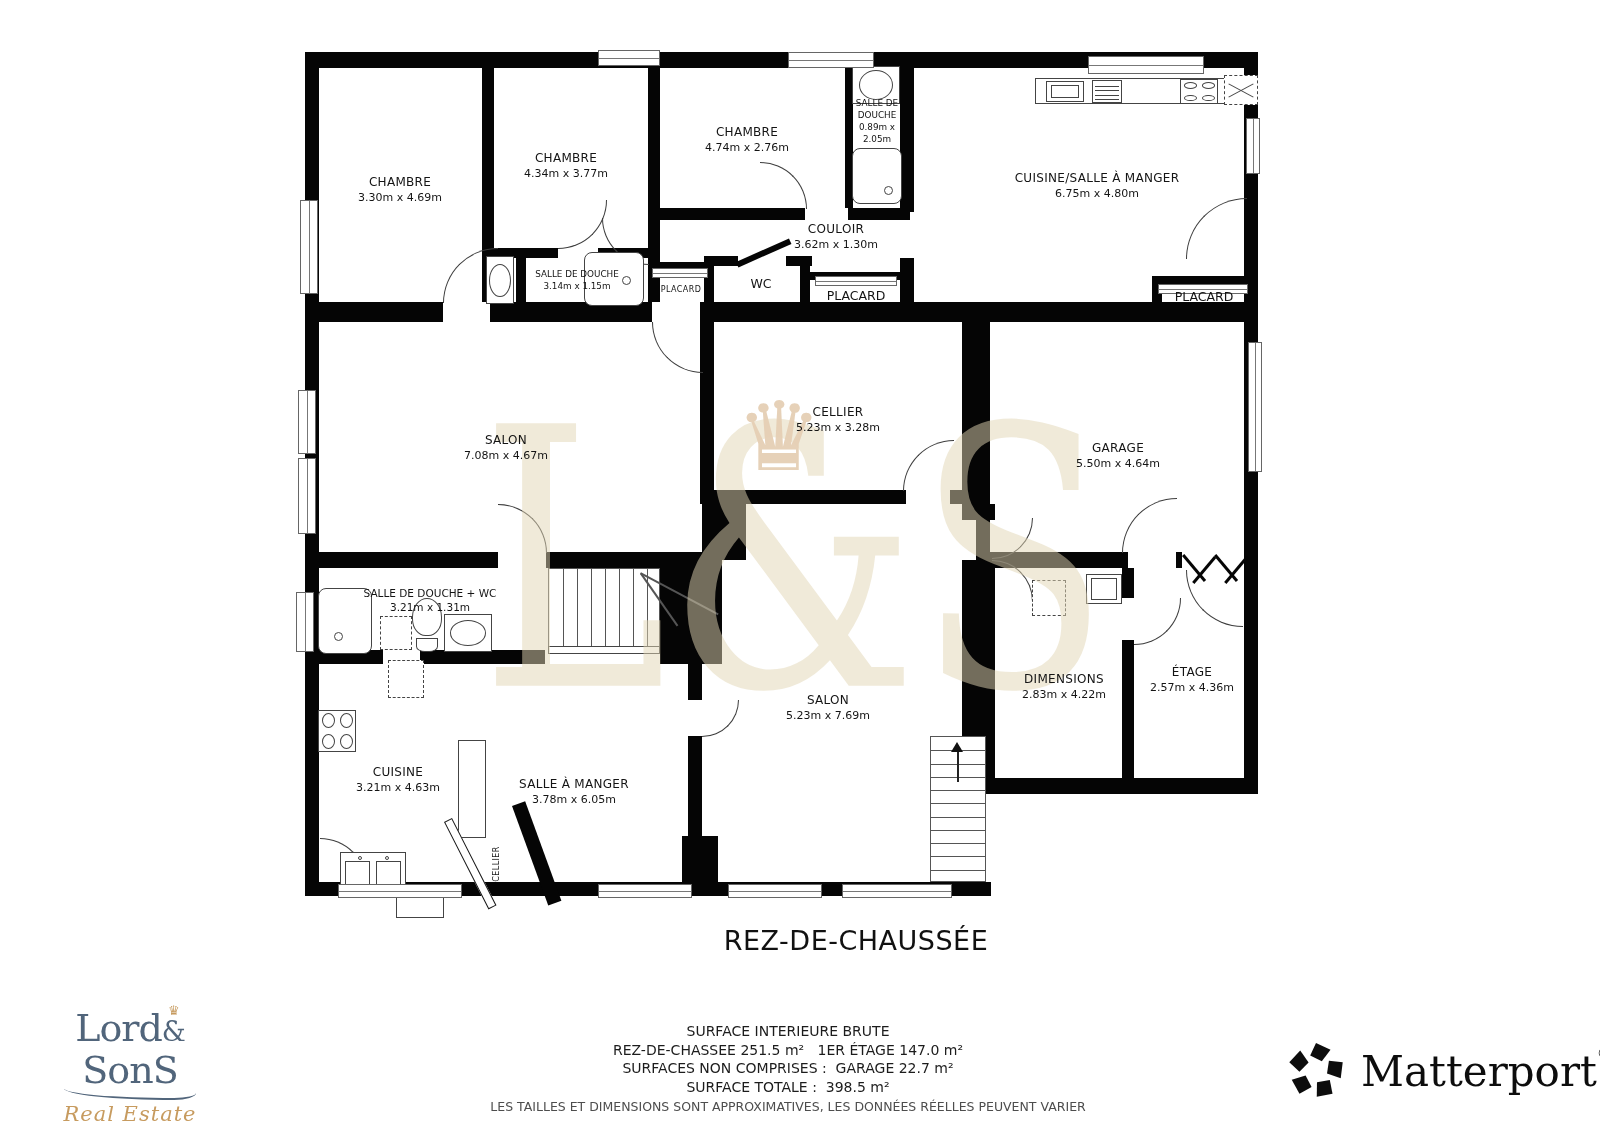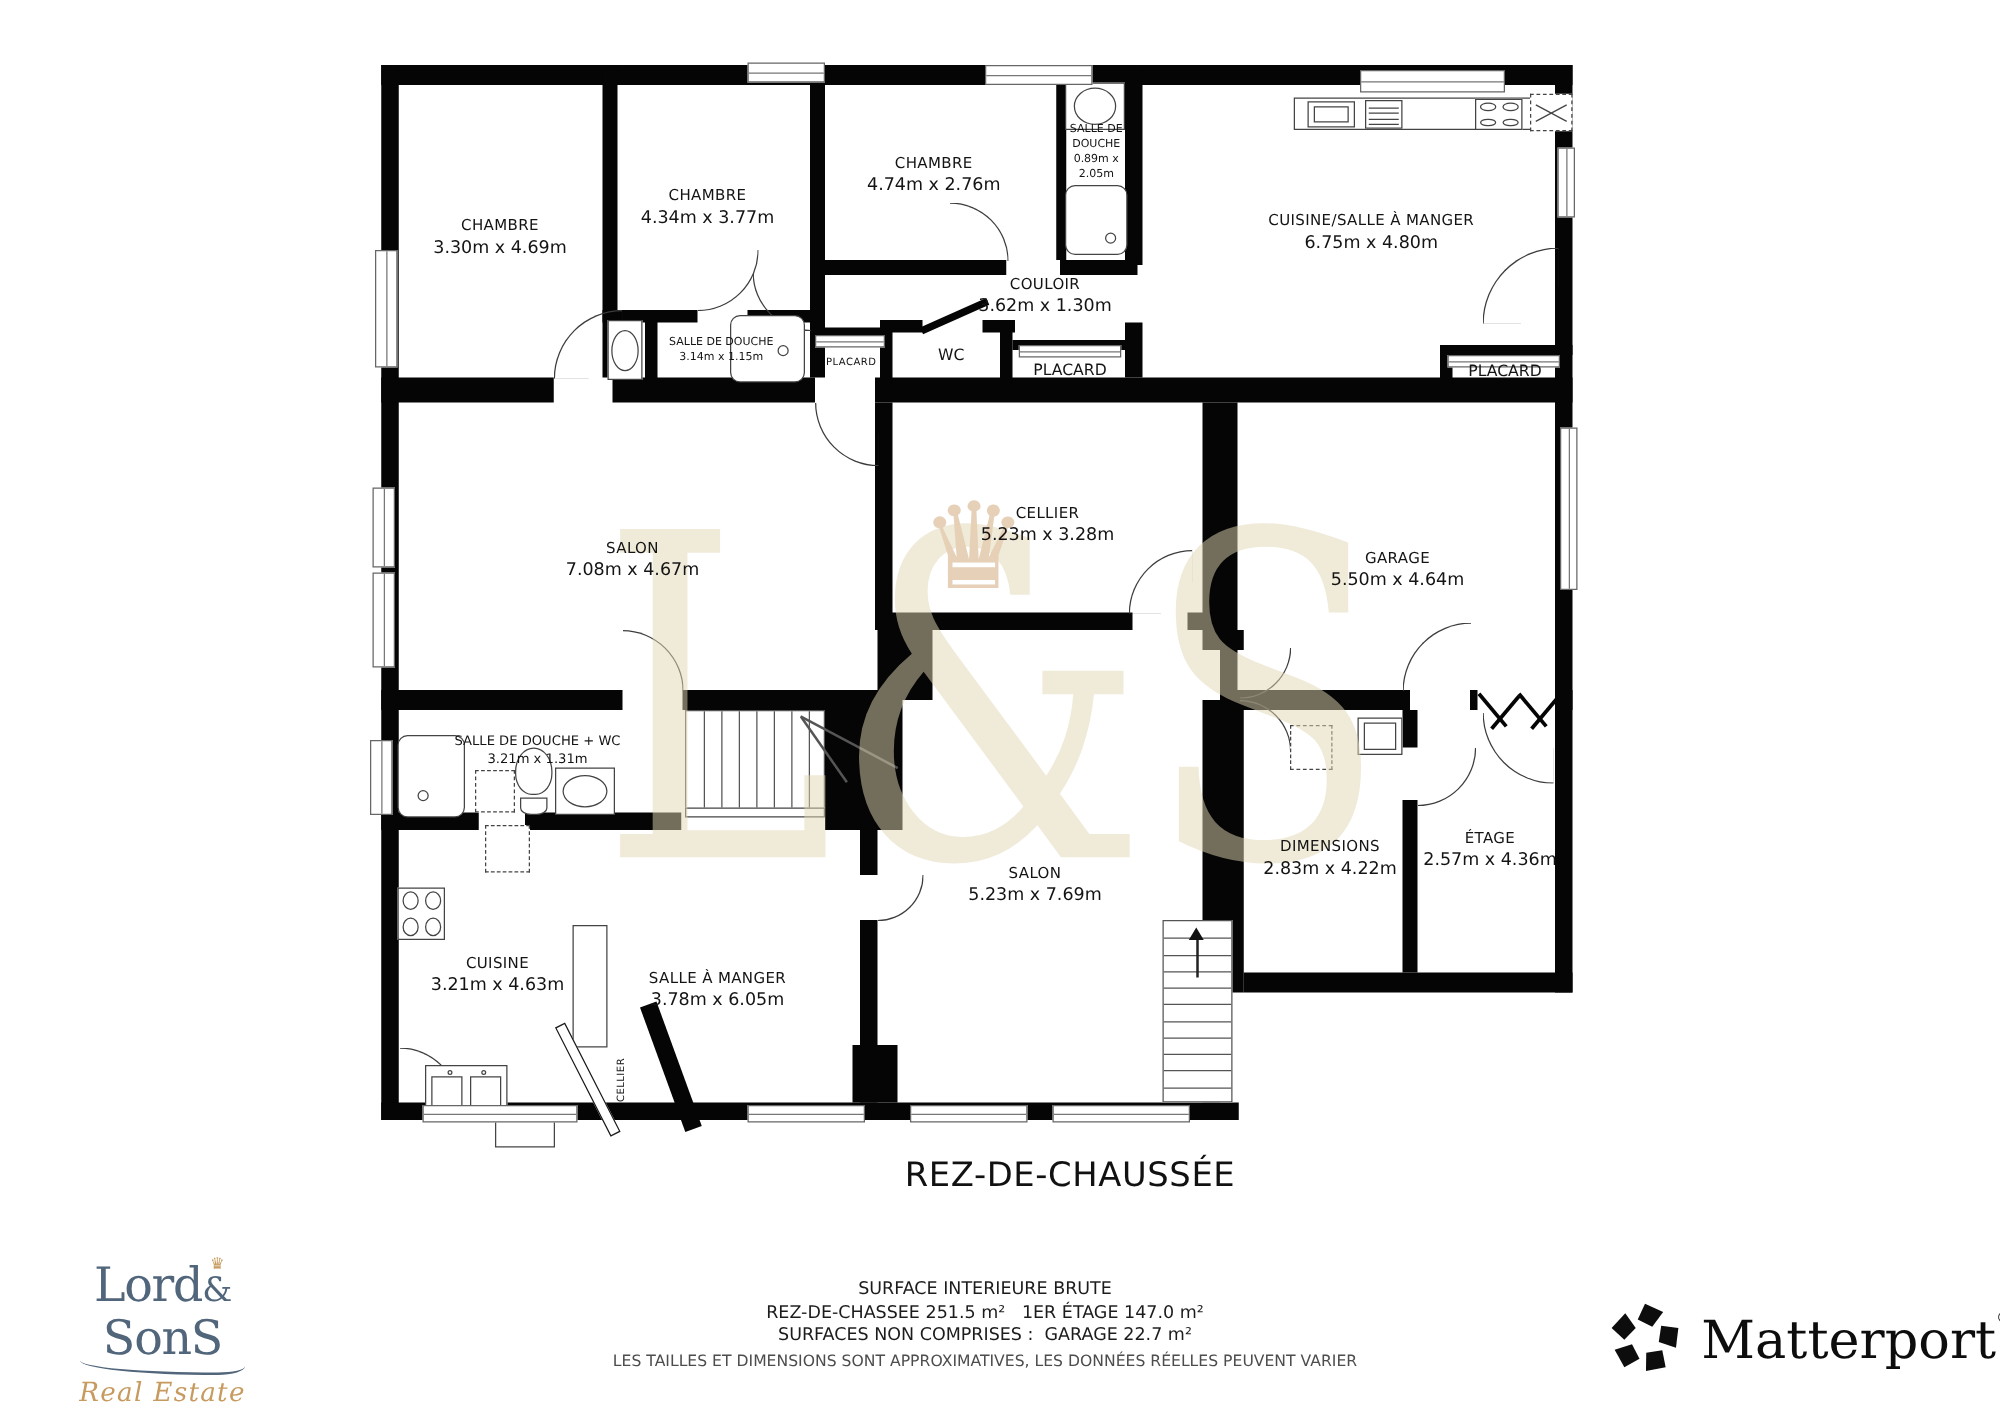--- a/index.html
+++ b/index.html
@@ -23,21 +23,21 @@
   .fx.rrect{border-radius:8px;}
   .fx.dashed,.fx.dashedx{border:1.6px dashed #444;}
   .fx .sub{position:absolute;border:1.2px solid #444;box-sizing:border-box;background:#fff;}
   .fx .ln{position:absolute;background:#444;}
   .stairs{position:absolute;border:1px solid #555;background:#fff;z-index:4;box-sizing:border-box;}
   .stairs .tread{position:absolute;background:#555;}
   .room-label{position:absolute;z-index:40;transform:translate(-50%,-50%);text-align:center;
               color:#141414;line-height:1.3;white-space:nowrap;}
   .room-label.wrap{white-space:normal;}
   .rl-md .rl-name{font-size:12px;letter-spacing:.3px;}
-  .rl-md .rl-dims{font-size:14px;}
+  .rl-md .rl-dims{font-size:11px;}
   .rl-sm .rl-name{font-size:12.5px;}
   .rl-xsp .rl-name,.rl-xsp .rl-dims{font-size:10.5px;}
   .rl-xs .rl-name,.rl-xs .rl-dims{font-size:8.8px;line-height:1.35;}
   .rl-xxs .rl-name{font-size:8px;letter-spacing:.4px;}
   .wm-text{position:absolute;left:795px;top:578px;transform:translate(-50%,-54%) scaleX(.78);
            font-family:"DejaVu Serif","Liberation Serif",serif;font-size:360px;
            color:rgba(226,214,180,0.5);z-index:20;pointer-events:none;}
   .wm-crown{position:absolute;left:779px;top:437px;transform:translate(-50%,-50%);
             font-size:96px;color:rgba(229,207,180,0.95);z-index:21;pointer-events:none;
             font-family:"DejaVu Sans",sans-serif;}
@@ -352,20 +352,21 @@
 
   <div class="wm-text">L&amp;S</div>
   <div class="wm-crown">♛</div>
 
   <div class="plan-title">REZ-DE-CHAUSSÉE</div>
 
   <div class="footer-block">
     <div class="f-line">SURFACE INTERIEURE BRUTE</div>
     <div class="f-line">REZ-DE-CHASSEE 251.5 m²   1ER ÉTAGE 147.0 m²</div>
     <div class="f-line">SURFACES NON COMPRISES :  GARAGE 22.7 m²</div>
+    <div class="f-line">SURFACE TOTALE :  398.5 m²</div>
     <div class="f-disclaimer">LES TAILLES ET DIMENSIONS SONT APPROXIMATIVES, LES DONNÉES RÉELLES PEUVENT VARIER</div>
   </div>
 
   <div class="ls-logo">
     <div class="ls-word">
       <span>Lord</span><span class="ls-amp-wrap"><span class="ls-crown">♛</span><span class="ls-amp">&amp;</span></span><span>SonS</span>
     </div>
     <div class="ls-swash"></div>
     <div class="ls-tag">Real Estate</div>
   </div>

